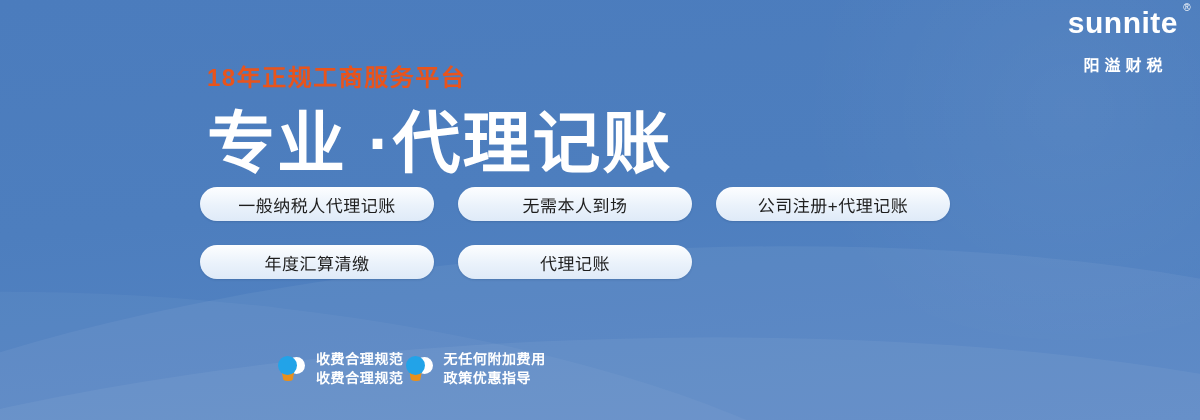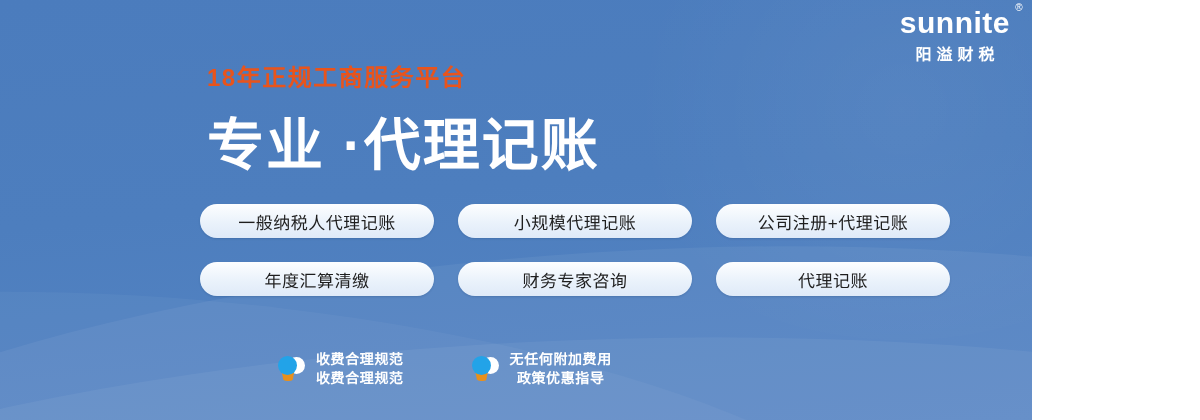--- a/index.html
+++ b/index.html
@@ -7,21 +7,21 @@
     margin: 0;
     padding: 0;
     background: #ffffff;
   }
   body {
     font-family: "Liberation Sans", "DejaVu Sans", sans-serif;
   }
 
   .banner {
     position: relative;
-    width: 1032px;
+    width: 1200px;
     height: 420px;
     overflow: hidden;
     background: #4b7dbd;
     background: linear-gradient(175deg, #4b7cbd 0%, #4d7ebe 45%, #5685c4 100%);
   }
 
   
   .bg-sweep-a {
     position: absolute;
     left: -340px;
@@ -86,21 +86,21 @@
   }
   .logo-reg {
     position: absolute;
     right: -13px;
     top: -5px;
     font-size: 10px;
     font-weight: 400;
     line-height: 1;
   }
   .logo-sub {
-    margin-top: 9px;
+    margin-top: 20px;
     font-size: 16px;
     font-weight: 700;
     letter-spacing: 5px;
     padding-left: 5px;
     color: #ffffff;
   }
 
   
   .copy {
     position: absolute;
@@ -109,34 +109,34 @@
   }
   .eyebrow {
     font-size: 24px;
     font-weight: 700;
     color: #e8541c;
     letter-spacing: 1.5px;
     line-height: 1;
     white-space: nowrap;
   }
   .headline {
-    margin-top: 26px;
-    font-size: 57px;
+    margin-top: 18px;
+    font-size: 68px;
     font-weight: 700;
     color: #ffffff;
     letter-spacing: 2px;
     line-height: 1.05;
     white-space: nowrap;
   }
 
   
   .pill-grid {
     position: absolute;
     left: 200px;
-    top: 204px;
+    top: 187px;
     display: grid;
     grid-template-columns: 234px 234px 234px;
     grid-auto-rows: 34px;
     column-gap: 14px;
     row-gap: 13px;
     gap: 24px;
   }
   .pill {
     display: flex;
     align-items: center;
@@ -151,22 +151,20 @@
     box-shadow: 0 1px 2px rgba(20, 50, 90, 0.18);
   }
 
   
   .features {
     position: absolute;
     left: 276px;
     top: 350px;
     display: flex;
     align-items: flex-start;
-    gap: 66px;
-    text-align: center;
   }
   .feature {
     display: flex;
     align-items: center;
     gap: 10px;
   }
   .feature-icon {
     position: relative;
     width: 30px;
     height: 32px;
@@ -224,24 +222,23 @@
     <div class="logo-sub">阳溢财税</div>
   </div>
 
   <div class="copy">
     <div class="eyebrow">18年正规工商服务平台</div>
     <div class="headline">专业 ·代理记账</div>
   </div>
 
   <div class="pill-grid">
     <div class="pill">一般纳税人代理记账</div>
-    <div class="pill">小规模代理记账</div>
+    <div class="pill">无需本人到场</div>
     <div class="pill">公司注册+代理记账</div>
     <div class="pill">年度汇算清缴</div>
-    <div class="pill">财务专家咨询</div>
     <div class="pill">代理记账</div>
   </div>
 
   <div class="features">
 
     <div class="feature">
       <span class="feature-icon">
         <span class="moon"></span>
           <span class="cup"></span>
           <span class="dot"></span>

